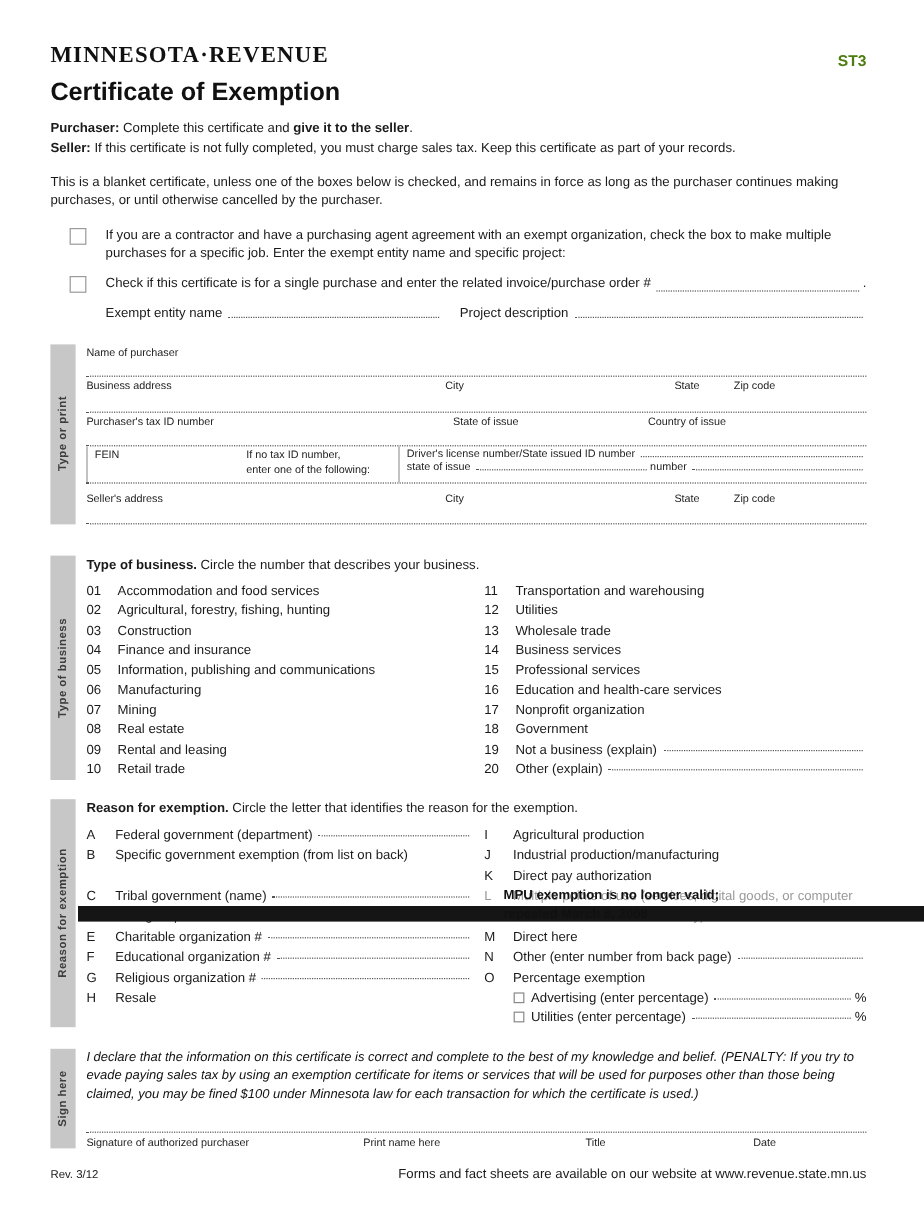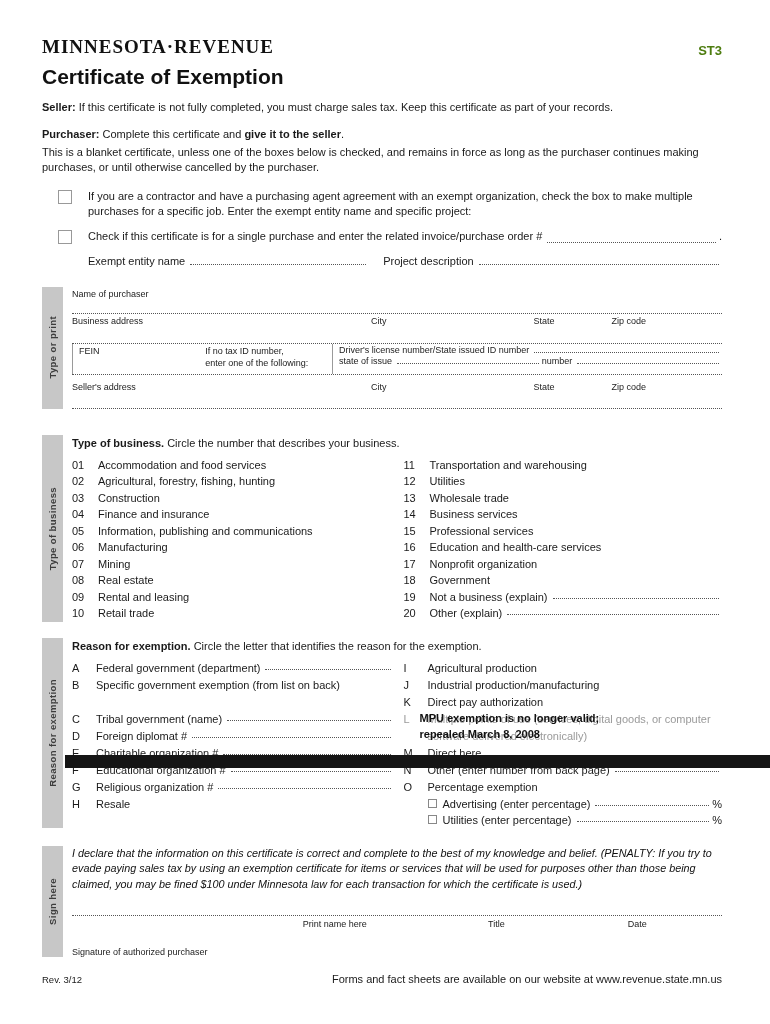--- a/index.html
+++ b/index.html
@@ -35,21 +35,21 @@
   .trow { display:flex; border-bottom:1px dotted #555; align-items:flex-start; }
   .r1 { height:27px; }
   .r2 { height:30px; }
   .r3 { height:28px; }
   .r4 { height:31px; }
   .r5 { height:18px; }
   .r6 { height:34px; }
   .r6 .flabel { padding-top:7px; }
   .flabel { font-size:9px; color:#222; padding-top:2px; display:block; }
   .tcell { height:100%; }
-  .w46 { flex:0 0 46%; } .w25 { flex:0 0 25%; } .w12 { flex:0 0 12%; }
+  .w46 { flex:0 0 46%; } .w25 { flex:0 0 25%; } .w12 { flex:0 0 12%;text-align:center; }
   .w47 { flex:0 0 47%; } .w25b { flex:0 0 25%; }
   .wrest { flex:1; }
   .ntid { flex:0 0 19.5%; }
   .fein { flex:0 0 20.5%; border-left:1px solid #9a9a9a; padding-left:6px; }
   .dlc { flex:1; border-left:1px solid #9a9a9a; padding-left:6px; }
   .dl-line { display:flex; align-items:flex-end; }
   .dl-line .flabel { padding-top:1px; }
   .gap-sec2 { margin-top:26px; }
   .gap-sec3 { margin-top:16px; }
   .gap-sec4 { margin-top:18px; }
@@ -68,42 +68,42 @@
   .mpu .li-lab { color:#9a9a9a; }
   .mpu .li-let { color:#9a9a9a; }
   .mpu-overlay { position:absolute; left:16px; top:-1px; z-index:2; color:#111; font-weight:bold; font-size:11px; line-height:16px; white-space:nowrap; }
   .pct-row { display:flex; margin-left:24px; font-size:11px; line-height:16px; align-items:baseline; }
   .pcb { width:9px; height:9px; border:1px solid #888; flex:0 0 9px; margin-right:6px; align-self:center; }
   .unit { flex:0 0 auto; }
 
   .decl { font-size:10.8px; font-style:italic; line-height:1.45; color:#111; }
   .sigrow { display:flex; border-top:1px dotted #555; margin-top:22px; }
   .sig-cell { font-size:9px; color:#222; padding-top:3px; }
-  .sg1 { flex:0 0 35.5%;margin-top:28px; } .sg2 { flex:0 0 28.5%; } .sg3 { flex:0 0 21.5%; } .sg4 { flex:1; }
+  .sg1 { flex:0 0 35.5%; } .sg2 { flex:0 0 28.5%; } .sg3 { flex:0 0 21.5%; } .sg4 { flex:1; }
 
   .foot { display:flex; justify-content:space-between; align-items:baseline; margin-top:16px; }
   .rev { font-size:9.5px; }
   .note { font-size:11px; }
 
   .blackbar { position:absolute; left:65px; right:0; bottom:0; height:13px; background:#151515; }
   b { font-weight:bold; }
 </style>
 </head>
 <body>
 
 <div class="page">
 
   <div class="hdr">
     <span class="logo">MINNESOTA·REVENUE</span>
     <span class="stcode">ST3</span>
   </div>
   <div class="title">Certificate of Exemption</div>
 
+  <p class="p p1"><b>Purchaser:</b><span>  Complete this certificate and </span><b>give it to the seller</b><span>.</span></p>
   <p class="p p2"><b>Seller:</b><span>   If this certificate is not fully completed, you must charge sales tax.  Keep this certificate as part of your records.</span></p>
-  <p class="p p1"><b>Purchaser:</b><span>  Complete this certificate and </span><b>give it to the seller</b><span>.</span></p>
   <p class="p p3">This is a blanket certificate, unless one of the boxes below is checked, and remains in force as long as the purchaser continues making purchases, or until otherwise cancelled by the purchaser.</p>
 
   <div class="cbrow">
     <span class="cb"></span>
     <span class="cbpar">If you are a contractor and have a purchasing agent agreement with an exempt organization, check the box to make multiple purchases for a specific job. Enter the exempt entity name and specific project:</span>
   </div>
 
   <div class="cbrow">
     <span class="cb"></span>
     <span class="cbtext">
@@ -135,20 +135,31 @@
         <div class="tcell w25">
             <span class="flabel">City</span>
           </div>
         <div class="tcell w12">
             <span class="flabel">State</span>
           </div>
         <div class="tcell wrest">
             <span class="flabel">Zip code</span>
           </div>
       </div>
+      <div class="trow r3">
+        <div class="tcell w47">
+            <span class="flabel">Purchaser's tax ID number</span>
+          </div>
+        <div class="tcell w25b">
+            <span class="flabel">State of issue</span>
+          </div>
+        <div class="tcell wrest">
+            <span class="flabel">Country of issue</span>
+          </div>
+      </div>
       <div class="trow r4">
         <div class="tcell fein">
           <span class="flabel">FEIN</span>
         </div>
         <div class="tcell ntid">
           <span class="flabel">If no tax ID number,</span>
           <span class="flabel">enter one of the following:</span>
         </div>
         <div class="tcell dlc">
           <div class="dl-line">

